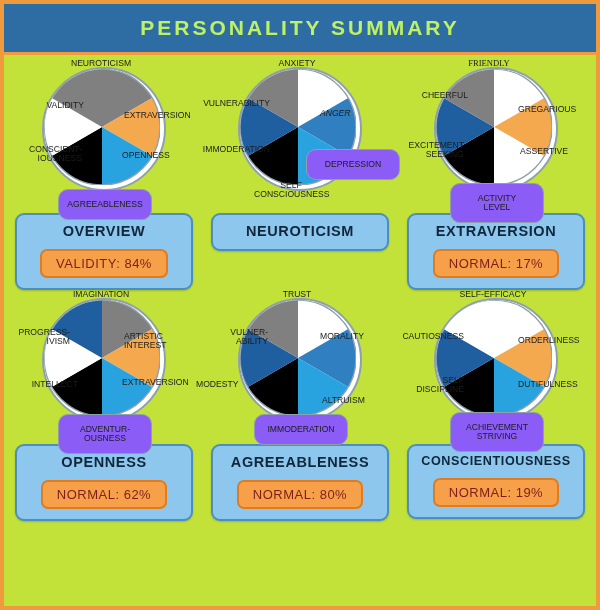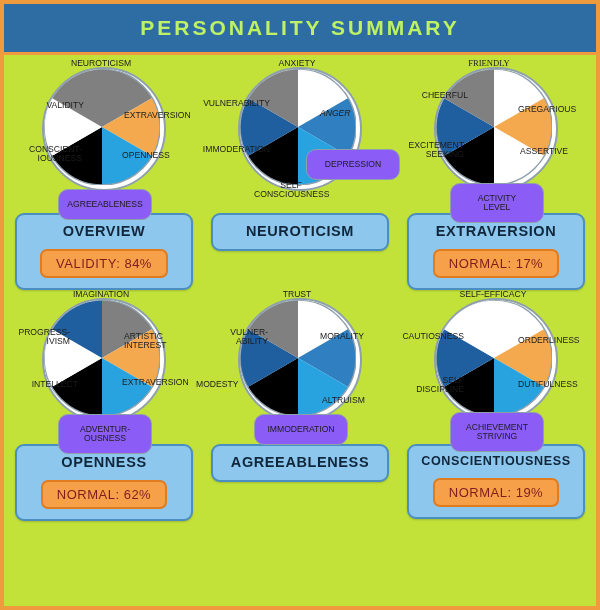--- a/index.html
+++ b/index.html
@@ -252,20 +252,21 @@
         <div class="lbl" style="left:58px;top:-2px;">TRUST</div>
         <div class="lbl" style="left:118px;top:40px;text-align:left;">MORALITY</div>
         <div class="lbl" style="left:120px;top:88px;text-align:left;margin-top:16px;">ALTRUISM</div>
         <div class="lbl pill" style="left:52px;top:122px;">IMMODERATION</div>
         <div class="lbl" style="left:-6px;top:88px;text-align:left;">MODESTY</div>
         <div class="lbl" style="left:-8px;top:36px;text-align:right;">VULNER-
 ABILITY</div>
       </div>
       <div class="panel">
         <div class="name">AGREEABLENESS</div>
+        <div class="badge">NORMAL: 80%</div>
       </div>
     </div>
 
     <div class="cell">
       <div class="wheel-wrap">
         <div class="wheel">
           <svg width="116" height="116" viewBox="0 0 116 116">
             <g transform="translate(58,58)">
               <path d="M0,0 L0,-58 A58,58 0 0,1 50.2,-29 Z" fill="#ffffff"></path>
               <path d="M0,0 L50.2,-29 A58,58 0 0,1 50.2,29 Z" fill="#f5a94e"></path>

